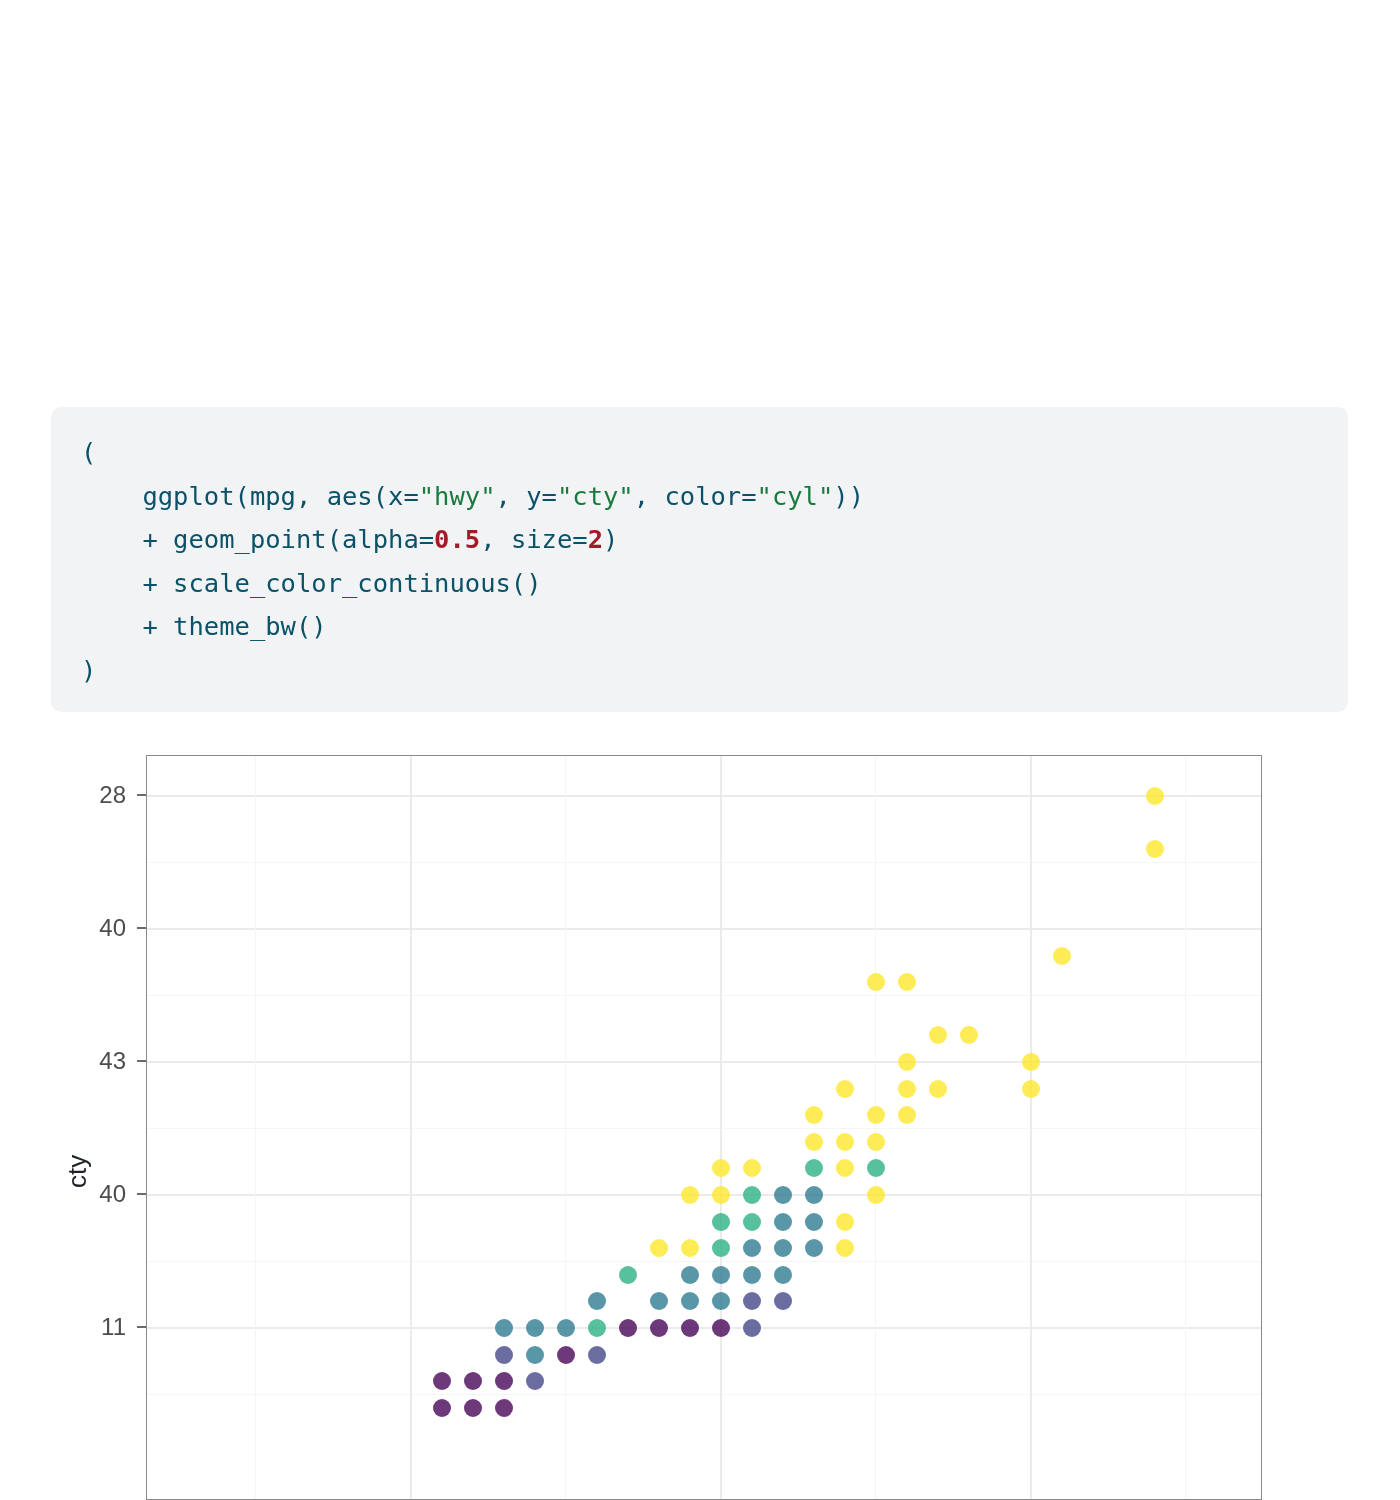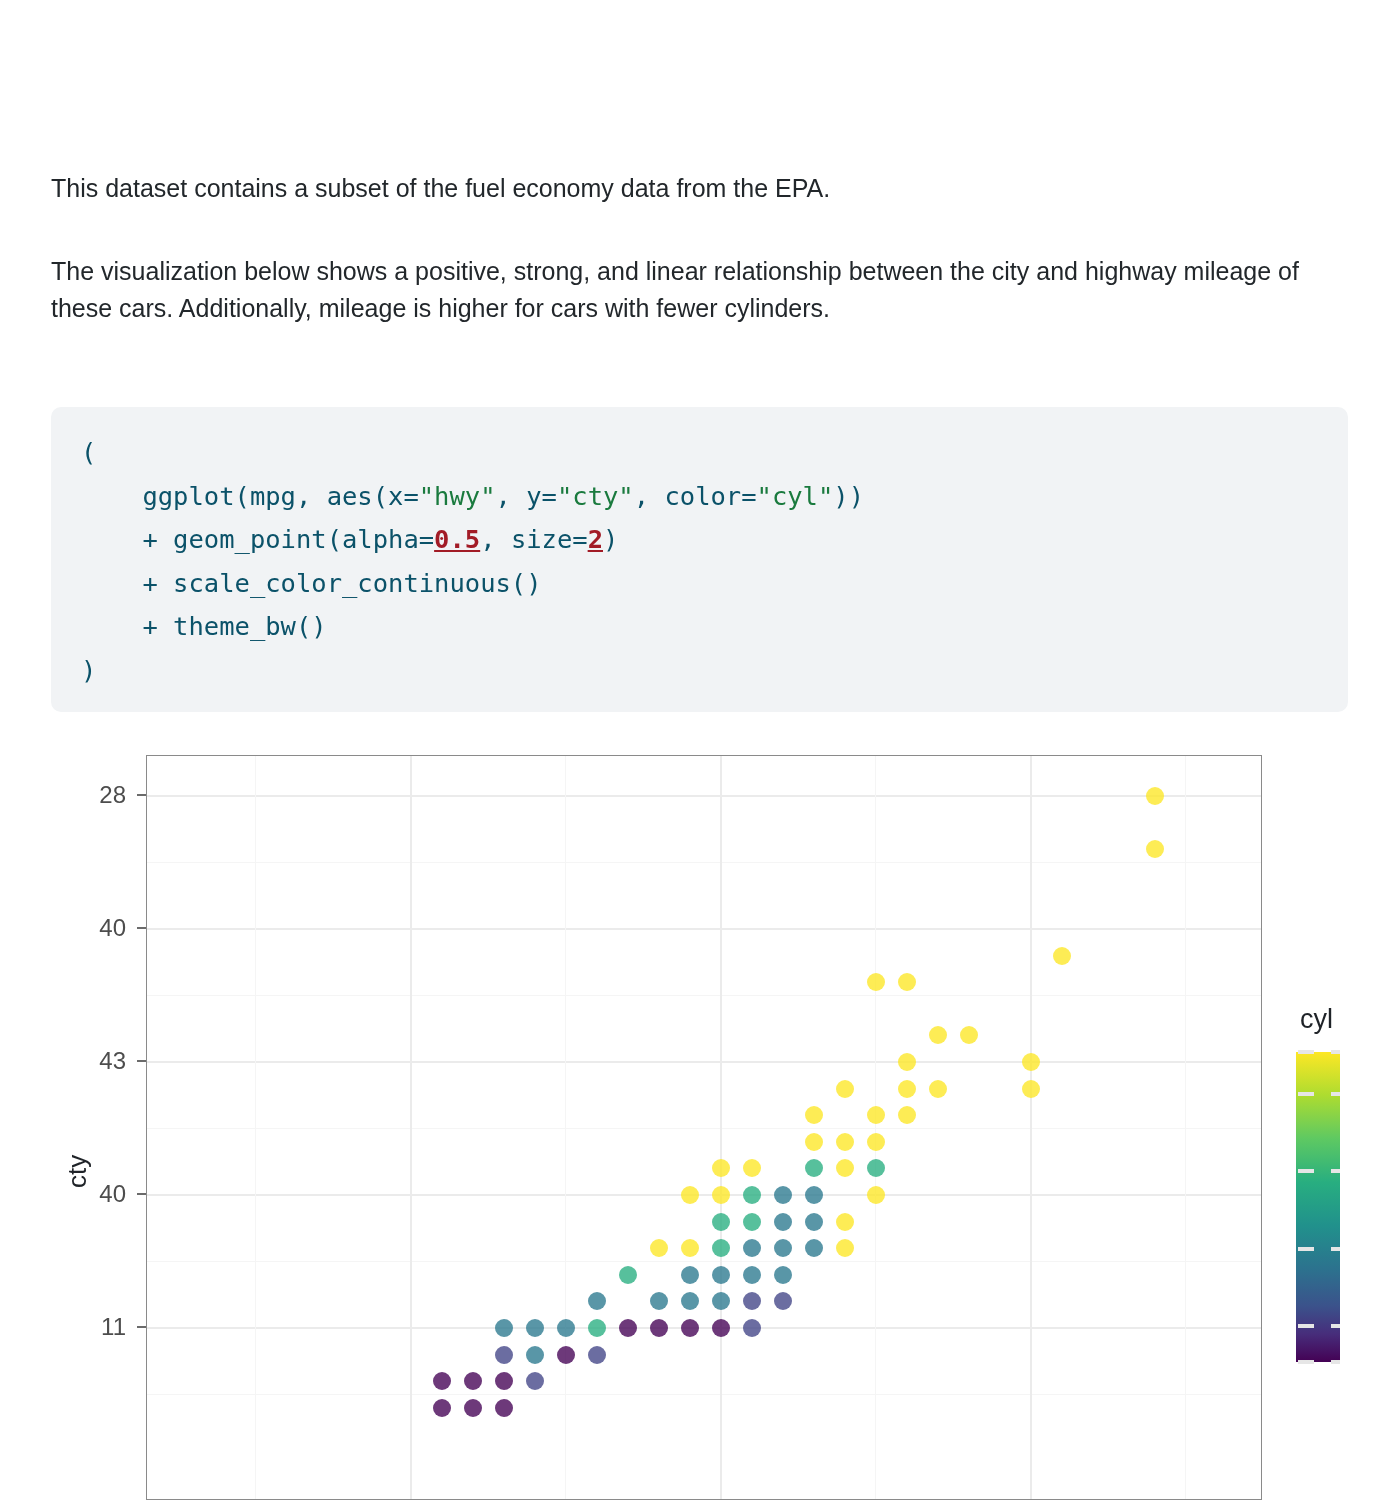--- a/index.html
+++ b/index.html
@@ -29,21 +29,21 @@
     position:absolute;left:51px;top:407px;width:1297px;height:305px;
     background:#f1f3f5;border-radius:10px;
     box-sizing:border-box;padding:24px 30px;
   }
   .code{
     font-family:"DejaVu Sans Mono","Liberation Mono",monospace;
     font-size:25.5px;line-height:43.5px;
     color:#0b5269;white-space:pre;
   }
   .code .s{color:#1a7a3e;}
-  .code .n{color:#a21b26;font-weight:bold;text-decoration:underline;}
+  .code .n{color:#a21b26;font-weight:bold;}
 
   
   .plot{position:absolute;left:0;top:730px;width:1400px;height:770px;}
   .panel{
     position:absolute;left:146px;top:25px;width:1116px;height:745px;
     background:#ffffff;border:1.6px solid #8a8a8a;box-sizing:border-box;
     overflow:hidden;
   }
   .gl{position:absolute;background:#ebebeb;}
   .gl.major-h{left:0;width:100%;height:2.2px;}
@@ -78,22 +78,20 @@
   }
   .lt{position:absolute;width:16px;height:4px;background:#e6e6e6;}
   .lt.l{left:2px;} .lt.r{right:0px;width:9px;}
 </style>
 </head>
 <body>
 
 <div class="page">
 
 
-  <p class="para" id="para1">This dataset contains a subset of the fuel economy data from the EPA.</p>
-  <p class="para" id="para2">The visualization below shows a positive, strong, and linear relationship between the city and highway mileage of these cars. Additionally, mileage is higher for cars with fewer cylinders.</p>
 
   <div class="codeblock">
     <div class="code" id="code-content">(
     ggplot(mpg, aes(x=<span class="s">"hwy"</span>, y=<span class="s">"cty"</span>, color=<span class="s">"cyl"</span>))
     + geom_point(alpha=<span class="n">0.5</span>, size=<span class="n">2</span>)
     + scale_color_continuous()
     + theme_bw()
 )</div>
   </div>
 
@@ -199,32 +197,15 @@
         <div class="pt" style="left: 449.5px; top: 598.661px; background: rgb(65, 68, 135);"></div>
         <div class="pt" style="left: 294.5px; top: 625.268px; background: rgb(68, 1, 84);"></div>
         <div class="pt" style="left: 325.5px; top: 625.268px; background: rgb(68, 1, 84);"></div>
         <div class="pt" style="left: 356.5px; top: 625.268px; background: rgb(68, 1, 84);"></div>
         <div class="pt" style="left: 387.5px; top: 625.268px; background: rgb(65, 68, 135);"></div>
         <div class="pt" style="left: 294.5px; top: 651.875px; background: rgb(68, 1, 84);"></div>
         <div class="pt" style="left: 325.5px; top: 651.875px; background: rgb(68, 1, 84);"></div>
         <div class="pt" style="left: 356.5px; top: 651.875px; background: rgb(68, 1, 84);"></div>
       </div>
 
-    <div class="legend">
-      <div class="legend-title">cyl</div>
-      <div class="legend-bar" id="legendbar">
-          <div class="lt l" style="top: 39.85px;"></div>
-          <div class="lt r" style="top: 39.85px;"></div>
-          <div class="lt l" style="top: 117.35px;"></div>
-          <div class="lt r" style="top: 117.35px;"></div>
-          <div class="lt l" style="top: 194.85px;"></div>
-          <div class="lt r" style="top: 194.85px;"></div>
-          <div class="lt l" style="top: 272.35px;"></div>
-          <div class="lt r" style="top: 272.35px;"></div>
-          <div class="lt l" style="top: 308px;"></div>
-          <div class="lt r" style="top: 308px;"></div>
-          <div class="lt l" style="top: -2px;"></div>
-          <div class="lt r" style="top: -2px;"></div>
-        </div>
-    </div>
 
   </div>
 </div>
 
 </body></html>

